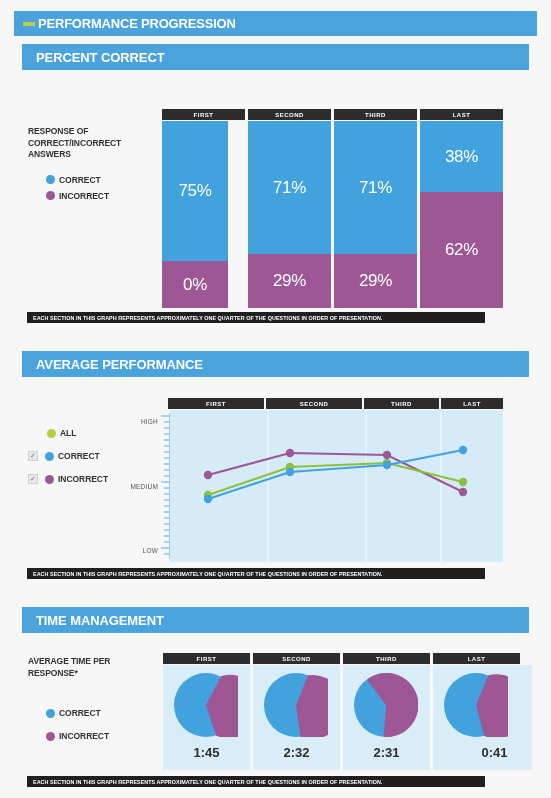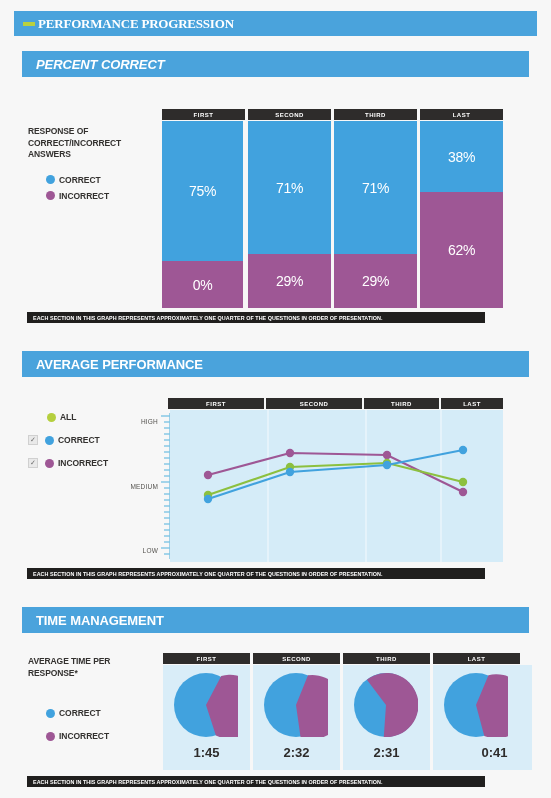--- a/index.html
+++ b/index.html
@@ -15,21 +15,21 @@
   
   .master-header{
     position:absolute;left:14px;top:11px;width:523px;height:25px;
     background:#4aa3dc;display:flex;align-items:center;
   }
   .dash-icon{
     width:12px;height:4px;background:#b9d13f;margin-left:9px;margin-right:3px;flex:none;
   }
   .master-header .htxt{
     color:#ffffff;font-size:13px;font-weight:bold;letter-spacing:-0.2px;
-    font-family:Liberation Serif, serif;
+    font-family:Liberation Sans, sans-serif;
   }
 
   
   .section{position:absolute;left:0;width:551px;}
   .sec-title{
     position:absolute;left:22px;width:507px;height:26px;background:#4aa3dc;
     display:flex;align-items:center;
   }
   .sec-title span{
     color:#ffffff;font-size:13px;font-weight:bold;margin-left:14px;letter-spacing:-0.1px;
@@ -59,21 +59,21 @@
   .colhead span{
     color:#ffffff;font-size:6px;font-weight:bold;letter-spacing:0.5px;
   }
 
   
   .bars{position:absolute;}
   .bar-col{position:absolute;top:0;}
   .bar-seg{position:absolute;left:0;width:100%;display:flex;align-items:center;justify-content:center;}
   .bar-seg.correct{background:#41a2de;}
   .bar-seg.incorrect{background:#9e5795;}
-  .bar-seg span{color:#ffffff;font-size:14px;font-weight:normal;letter-spacing:-0.3px;}
+  .bar-seg span{color:#ffffff;font-size:17px;font-weight:normal;letter-spacing:-0.3px;}
 
   
   .caption{
     position:absolute;height:11px;background:#201f1e;display:flex;align-items:center;
   }
   .caption span{color:#ffffff;font-size:5.4px;font-weight:bold;margin-left:6px;letter-spacing:0.05px;}
 
   
   .linechart-bg{position:absolute;background:#d5ecf8;}
   .axis-lbl{position:absolute;font-size:6.5px;color:#55534f;letter-spacing:0.2px;text-align:right;}
@@ -89,21 +89,21 @@
 <body>
 
 <div class="page">
 
   <div class="master-header">
     <div class="dash-icon"></div>
     <div class="htxt">PERFORMANCE PROGRESSION</div>
   </div>
 
   <div class="section" style="top:0;">
-    <div class="sec-title" style="top:51px;font-style:italic;">
+    <div class="sec-title" style="top:44px;">
       <span>PERCENT CORRECT</span>
     </div>
 
     <div class="legend-panel" style="left:28px;top:126px;width:120px;">
       <div class="cap">RESPONSE OF CORRECT/INCORRECT ANSWERS</div>
       <div class="legend-rows">
         <div class="legend-row legend-indent">
           <div class="dot" style="background:#41a2de;"></div>
           <div class="lbl">CORRECT</div>
         </div>
@@ -121,21 +121,21 @@
         <span>SECOND</span>
       </div>
     <div class="colhead" style="left:334px;top:109px;width:83px;">
         <span>THIRD</span>
       </div>
     <div class="colhead" style="left:420px;top:109px;width:83px;">
         <span>LAST</span>
       </div>
 
     <div class="bars" style="left:162px;top:121px;width:341px;height:187px;">
-      <div class="bar-col" style="left:0px;width:81px;height:187px;">
+      <div class="bar-col" style="left:0px;width:66px;height:187px;">
         <div class="bar-seg correct" style="top:0px;height:140px;">
             <span>75%</span>
           </div>
         <div class="bar-seg incorrect" style="top:140px;height:47px;">
             <span>0%</span>
           </div>
       </div>
       <div class="bar-col" style="left:86px;width:83px;height:187px;">
         <div class="bar-seg correct" style="top:0px;height:133px;">
             <span>71%</span>
@@ -166,21 +166,21 @@
       <span>EACH SECTION IN THIS GRAPH REPRESENTS APPROXIMATELY ONE QUARTER OF THE QUESTIONS IN ORDER OF PRESENTATION.</span>
     </div>
   </div>
 
   <div class="section" style="top:0;">
     <div class="sec-title" style="top:351px;">
       <span>AVERAGE PERFORMANCE</span>
     </div>
 
     <div class="legend-panel" style="left:28px;top:396px;width:120px;">
-      <div class="legend-rows" style="margin-top:13px;">
+      <div class="legend-rows" style="margin-top:29px;">
         <div class="legend-row" style="margin-bottom:7px;">
           <div class="chk empty"></div>
           <div class="dot legend-indent" style="background:#b5cf3e;margin-left:4px;"></div>
           <div class="lbl">ALL</div>
         </div>
         <div class="legend-row" style="margin-bottom:7px;">
           <div class="chk">✓</div>
           <div class="dot" style="background:#41a2de;"></div>
           <div class="lbl">CORRECT</div>
         </div>

